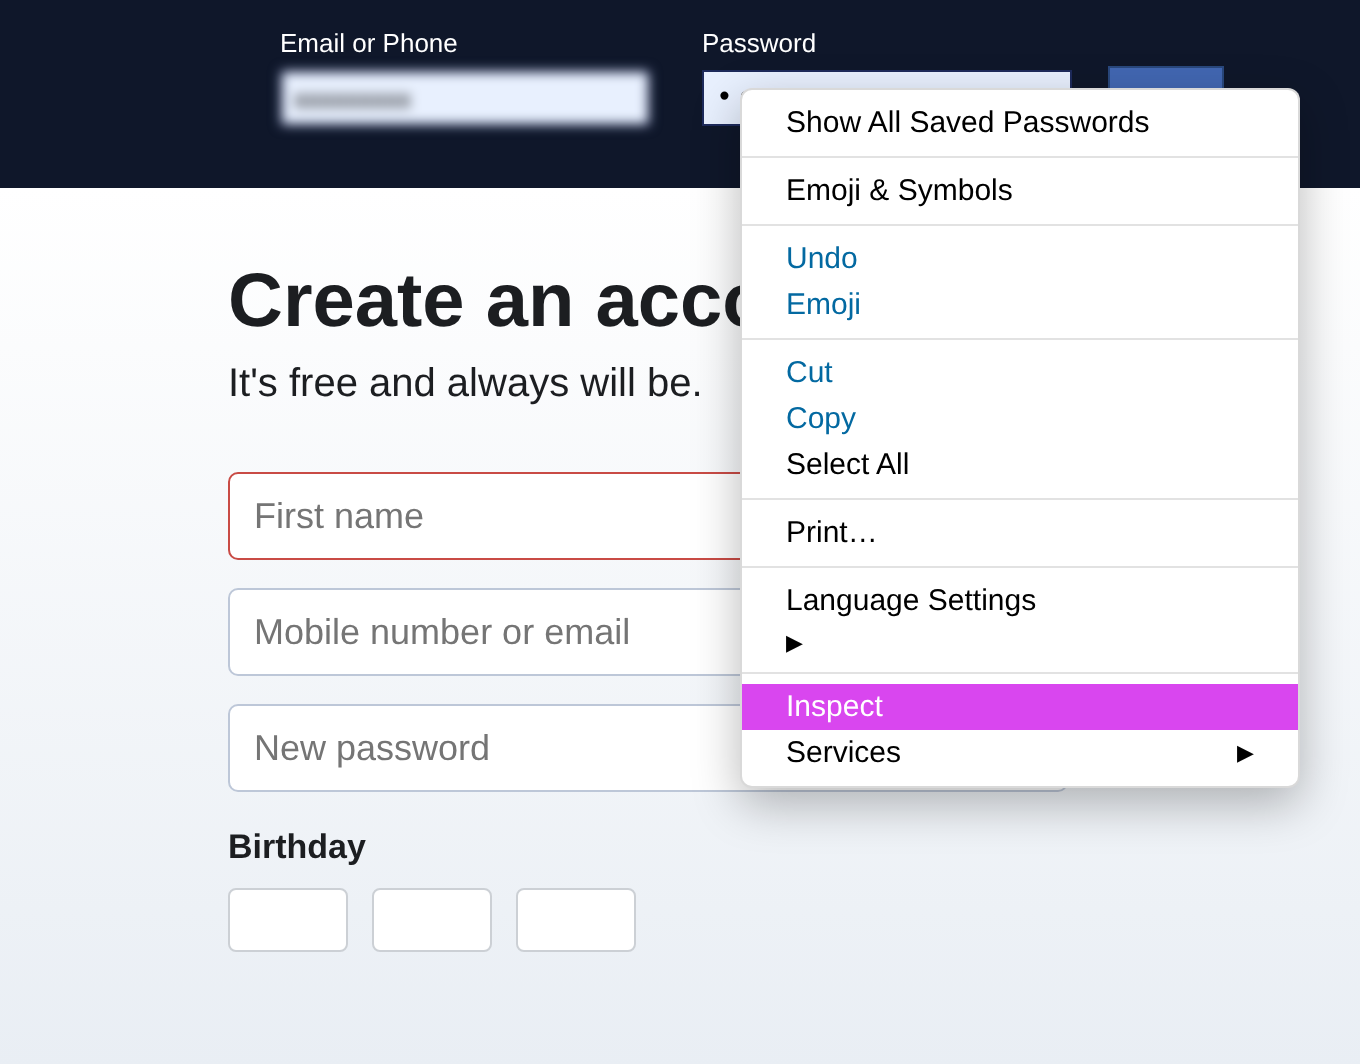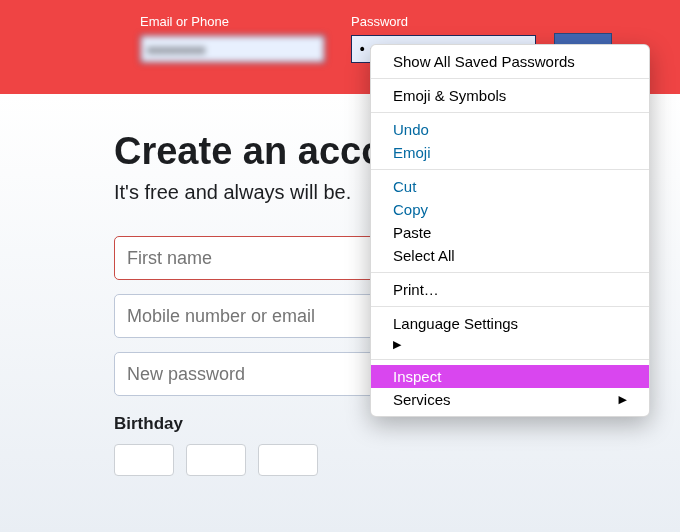--- a/index.html
+++ b/index.html
@@ -1,17 +1,17 @@
 <!DOCTYPE html>
 <html><head>
 <meta charset="utf-8">
 <style>
   * { box-sizing: border-box; margin: 0; padding: 0; }
   body { font-family: -apple-system, Helvetica, Arial, sans-serif; width: 680px; height: 532px; overflow: hidden; background: #f0f4f8; }
-  .topbar { background: #ef4444; height: 94px; padding: 14px 0 0 0; display: flex; }
+  .topbar { background: #0f172a; height: 94px; padding: 14px 0 0 0; display: flex; }
   .login-col { display: flex; flex-direction: column; margin-left: 140px; }
   .login-col.pw { margin-left: 26px; }
   .login-label { color: #fff; font-size: 13px; margin-bottom: 6px; }
   .login-input { height: 28px; width: 185px; background: #e8f0fe; border: 1px solid #1d2a5b; padding: 0 6px; font-size: 13px; }
   .login-input.blurred { filter: blur(3px); }
   .login-input.pw { letter-spacing: 2px; font-family: monospace; font-size: 14px; }
   .login-btn { margin-left: 18px; margin-top: 19px; height: 28px; width: 58px; background: #4267b2; border: 1px solid #29487d; }
   .content { background: linear-gradient(#ffffff, #e9eef4); padding: 36px 0 0 114px; height: 440px; }
   .heading { font-size: 38px; font-weight: 700; color: #1c1e21; margin-bottom: 8px; }
   .subheading { font-size: 20px; color: #1c1e21; margin-bottom: 32px; }
@@ -79,23 +79,20 @@
       <span>Emoji</span>
     </div>
     <div class="menu-sep"></div>
     <div class="menu-item disabled">
       <span>Cut</span>
     </div>
     <div class="menu-item disabled">
       <span>Copy</span>
     </div>
     <div class="menu-item">
-      <span>Paste</span>
-    </div>
-    <div class="menu-item">
       <span>Select All</span>
     </div>
     <div class="menu-sep"></div>
     <div class="menu-item">
       <span>Print…</span>
     </div>
     <div class="menu-sep"></div>
     <div class="menu-item">
       <span>Language Settings</span>
     </div>

